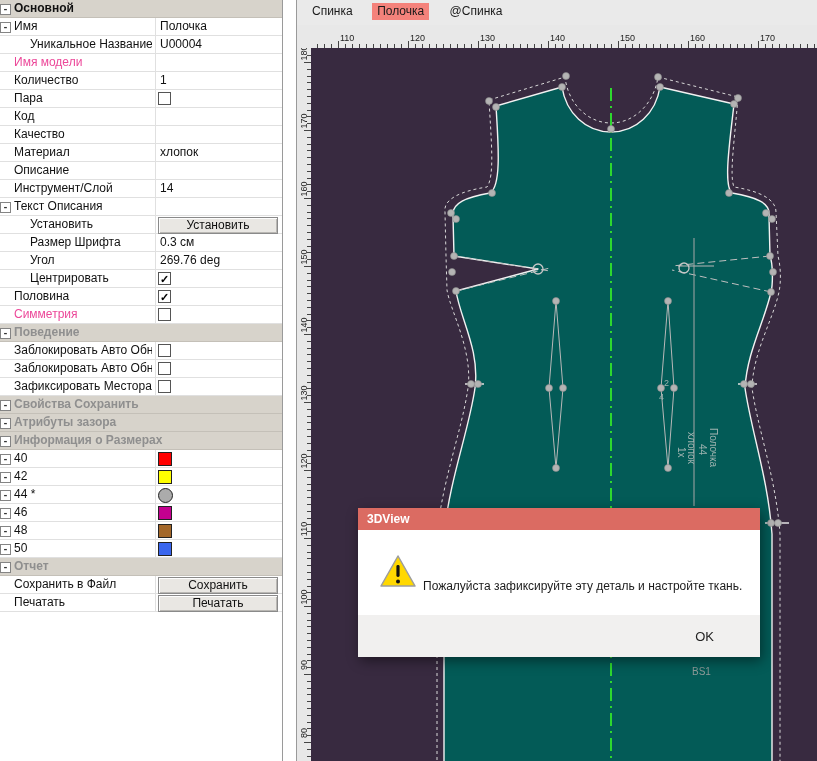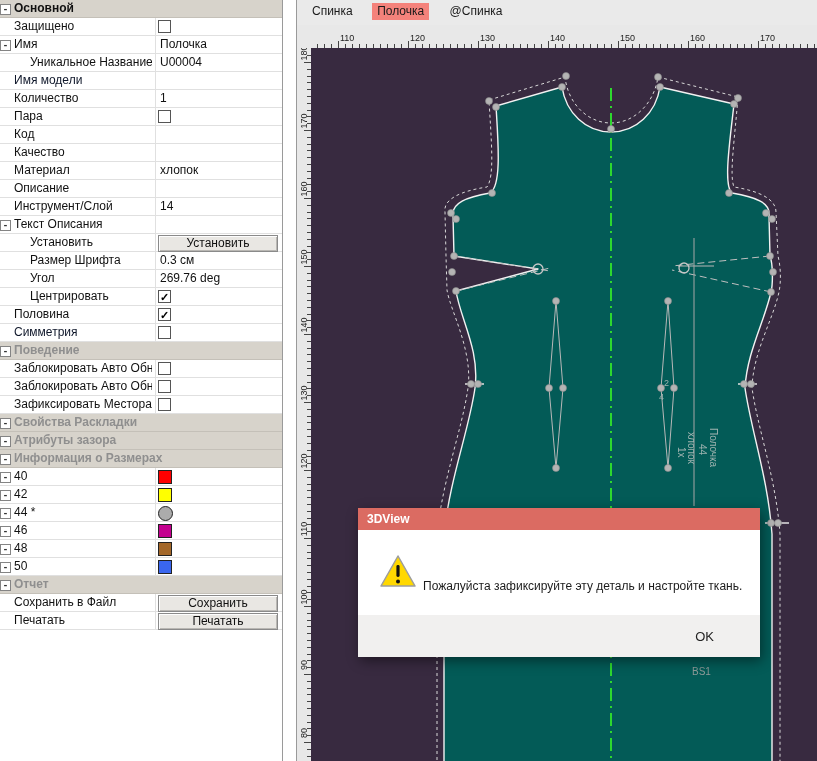--- a/index.html
+++ b/index.html
@@ -12,21 +12,21 @@
   #property-panel{
     position:absolute;left:0;top:0;width:283px;height:761px;
     background:#fff;border-right:1px solid #9a9a9a;box-sizing:border-box;
     font-size:12px;color:#111;
   }
   .prow{position:relative;height:18px;line-height:17px;border-bottom:1px solid #e0e0e0;background:#fff;box-sizing:border-box;}
   .prow.section{background:#d7d3cb;border-bottom:1px solid #c4c0b8;font-weight:bold;}
   .prow.section.gray .plabel{color:#8f8f8f;}
   .plabel{position:absolute;left:14px;right:130px;top:0;bottom:0;overflow:hidden;white-space:nowrap;}
   .plabel.indent{left:30px;}
-  .plabel.graylab{color:#0f172a;}
+  .plabel.graylab{color:#ec4899;}
   .prow.section .plabel{right:4px;}
   .vline{position:absolute;left:155px;top:0;bottom:-1px;width:1px;background:#e0e0e0;}
   .pvalue{position:absolute;left:160px;top:0;bottom:0;right:2px;overflow:hidden;white-space:nowrap;}
   .expandbox{position:absolute;left:0px;top:4px;width:9px;height:9px;background:#fff;border:1px solid #848484;
     font:bold 9px/8px "DejaVu Sans Mono",monospace;text-align:center;color:#333;box-sizing:content-box;}
   .cbox{position:absolute;left:158px;top:2px;width:13px;height:13px;border:1px solid #555;background:#fff;
     font:bold 11px/12px "Liberation Sans",sans-serif;text-align:center;color:#000;box-sizing:border-box;}
   .pbtn{position:absolute;left:158px;top:1px;right:4px;height:15px;background:#e9e7e3;
     border:1px solid #8a8a8a;box-shadow:inset 1px 1px 0 #fdfdfd, inset -1px -1px 0 #b9b7b3;
     font-size:12px;line-height:14px;text-align:center;color:#111;cursor:default;}
@@ -67,133 +67,128 @@
 </style>
 </head>
 <body>
 
 <div id="property-panel">
     <div class="prow section">
       <div class="expandbox">-</div>
       <div class="plabel">Основной</div>
     </div>
     <div class="prow">
-      <div class="plabel">Защищено</div>
+      <div class="expandbox">-</div>
+      <div class="plabel">Имя</div>
+      <div class="vline"></div>
+      <div class="pvalue">Полочка</div>
+    </div>
+    <div class="prow">
+      <div class="plabel indent">Уникальное Название Детали</div>
+      <div class="vline"></div>
+      <div class="pvalue">U00004</div>
+    </div>
+    <div class="prow">
+      <div class="plabel graylab">Имя модели</div>
+      <div class="vline"></div>
+      <div class="pvalue"></div>
+    </div>
+    <div class="prow">
+      <div class="plabel">Количество</div>
+      <div class="vline"></div>
+      <div class="pvalue">1</div>
+    </div>
+    <div class="prow">
+      <div class="plabel">Пара</div>
       <div class="vline"></div>
       <div class="cbox"></div>
     </div>
     <div class="prow">
-      <div class="expandbox">-</div>
-      <div class="plabel">Имя</div>
-      <div class="vline"></div>
-      <div class="pvalue">Полочка</div>
-    </div>
-    <div class="prow">
-      <div class="plabel indent">Уникальное Название Детали</div>
-      <div class="vline"></div>
-      <div class="pvalue">U00004</div>
-    </div>
-    <div class="prow">
-      <div class="plabel graylab">Имя модели</div>
+      <div class="plabel">Код</div>
       <div class="vline"></div>
       <div class="pvalue"></div>
     </div>
     <div class="prow">
-      <div class="plabel">Количество</div>
-      <div class="vline"></div>
-      <div class="pvalue">1</div>
-    </div>
-    <div class="prow">
-      <div class="plabel">Пара</div>
+      <div class="plabel">Качество</div>
+      <div class="vline"></div>
+      <div class="pvalue"></div>
+    </div>
+    <div class="prow">
+      <div class="plabel">Материал</div>
+      <div class="vline"></div>
+      <div class="pvalue">хлопок</div>
+    </div>
+    <div class="prow">
+      <div class="plabel">Описание</div>
+      <div class="vline"></div>
+      <div class="pvalue"></div>
+    </div>
+    <div class="prow">
+      <div class="plabel">Инструмент/Слой</div>
+      <div class="vline"></div>
+      <div class="pvalue">14</div>
+    </div>
+    <div class="prow">
+      <div class="expandbox">-</div>
+      <div class="plabel">Текст Описания</div>
+      <div class="vline"></div>
+      <div class="pvalue"></div>
+    </div>
+    <div class="prow">
+      <div class="plabel indent">Установить</div>
+      <div class="vline"></div>
+      <div class="pbtn">Установить</div>
+    </div>
+    <div class="prow">
+      <div class="plabel indent">Размер Шрифта</div>
+      <div class="vline"></div>
+      <div class="pvalue">0.3 см</div>
+    </div>
+    <div class="prow">
+      <div class="plabel indent">Угол</div>
+      <div class="vline"></div>
+      <div class="pvalue">269.76 deg</div>
+    </div>
+    <div class="prow">
+      <div class="plabel indent">Центрировать</div>
+      <div class="vline"></div>
+      <div class="cbox">✓</div>
+    </div>
+    <div class="prow">
+      <div class="plabel">Половина</div>
+      <div class="vline"></div>
+      <div class="cbox">✓</div>
+    </div>
+    <div class="prow">
+      <div class="plabel graylab">Симметрия</div>
       <div class="vline"></div>
       <div class="cbox"></div>
     </div>
-    <div class="prow">
-      <div class="plabel">Код</div>
-      <div class="vline"></div>
-      <div class="pvalue"></div>
-    </div>
-    <div class="prow">
-      <div class="plabel">Качество</div>
-      <div class="vline"></div>
-      <div class="pvalue"></div>
-    </div>
-    <div class="prow">
-      <div class="plabel">Материал</div>
-      <div class="vline"></div>
-      <div class="pvalue">хлопок</div>
-    </div>
-    <div class="prow">
-      <div class="plabel">Описание</div>
-      <div class="vline"></div>
-      <div class="pvalue"></div>
-    </div>
-    <div class="prow">
-      <div class="plabel">Инструмент/Слой</div>
-      <div class="vline"></div>
-      <div class="pvalue">14</div>
-    </div>
-    <div class="prow">
-      <div class="expandbox">-</div>
-      <div class="plabel">Текст Описания</div>
-      <div class="vline"></div>
-      <div class="pvalue"></div>
-    </div>
-    <div class="prow">
-      <div class="plabel indent">Установить</div>
-      <div class="vline"></div>
-      <div class="pbtn">Установить</div>
-    </div>
-    <div class="prow">
-      <div class="plabel indent">Размер Шрифта</div>
-      <div class="vline"></div>
-      <div class="pvalue">0.3 см</div>
-    </div>
-    <div class="prow">
-      <div class="plabel indent">Угол</div>
-      <div class="vline"></div>
-      <div class="pvalue">269.76 deg</div>
-    </div>
-    <div class="prow">
-      <div class="plabel indent">Центрировать</div>
-      <div class="vline"></div>
-      <div class="cbox">✓</div>
-    </div>
-    <div class="prow">
-      <div class="plabel">Половина</div>
-      <div class="vline"></div>
-      <div class="cbox">✓</div>
-    </div>
-    <div class="prow">
-      <div class="plabel graylab">Симметрия</div>
+    <div class="prow section gray">
+      <div class="expandbox">-</div>
+      <div class="plabel">Поведение</div>
+    </div>
+    <div class="prow">
+      <div class="plabel">Заблокировать Авто Обнов</div>
       <div class="vline"></div>
       <div class="cbox"></div>
     </div>
+    <div class="prow">
+      <div class="plabel">Заблокировать Авто Обнов</div>
+      <div class="vline"></div>
+      <div class="cbox"></div>
+    </div>
+    <div class="prow">
+      <div class="plabel">Зафиксировать Местораспо</div>
+      <div class="vline"></div>
+      <div class="cbox"></div>
+    </div>
     <div class="prow section gray">
       <div class="expandbox">-</div>
-      <div class="plabel">Поведение</div>
-    </div>
-    <div class="prow">
-      <div class="plabel">Заблокировать Авто Обнов</div>
-      <div class="vline"></div>
-      <div class="cbox"></div>
-    </div>
-    <div class="prow">
-      <div class="plabel">Заблокировать Авто Обнов</div>
-      <div class="vline"></div>
-      <div class="cbox"></div>
-    </div>
-    <div class="prow">
-      <div class="plabel">Зафиксировать Местораспо</div>
-      <div class="vline"></div>
-      <div class="cbox"></div>
-    </div>
-    <div class="prow section gray">
-      <div class="expandbox">-</div>
-      <div class="plabel">Свойства Раскладки</div>
+      <div class="plabel">Свойства Сохранить</div>
     </div>
     <div class="prow section gray">
       <div class="expandbox">-</div>
       <div class="plabel">Атрибуты зазора</div>
     </div>
     <div class="prow section gray">
       <div class="expandbox">-</div>
       <div class="plabel">Информация о Размерах</div>
     </div>
     <div class="prow">

